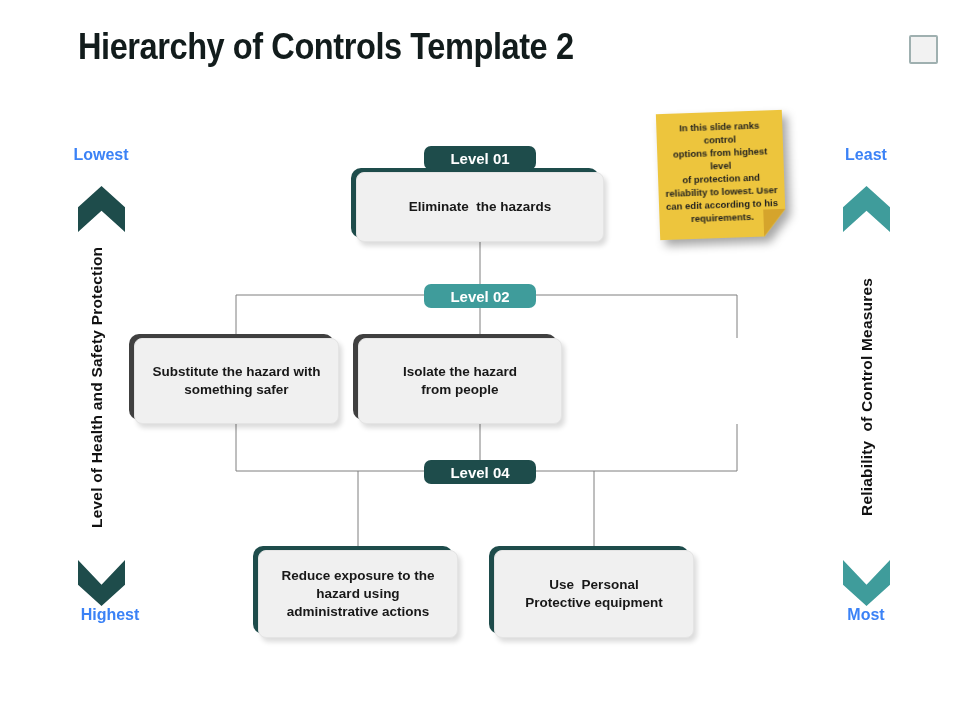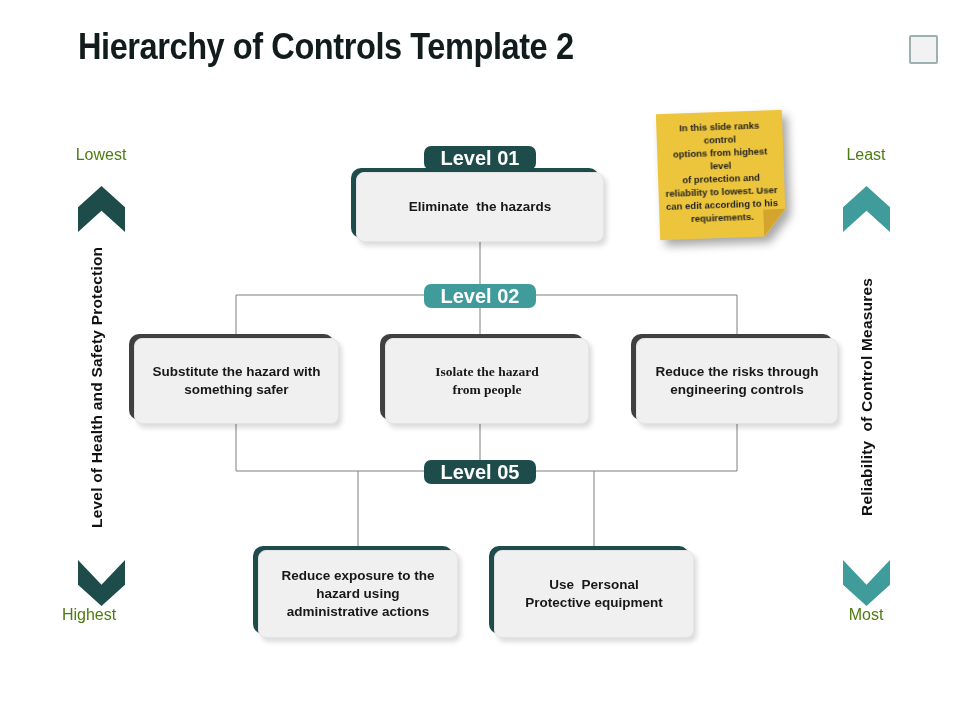--- a/index.html
+++ b/index.html
@@ -23,21 +23,21 @@
     position:absolute; left:909px; top:35px; width:29px; height:29px;
     background:#f2f2f2; border:2px solid #9fb0b0; border-radius:2px;
   }
 
   
   svg.connectors { position:absolute; left:0; top:0; z-index:1; }
 
   
   .badge {
     position:absolute; width:112px; height:24px; z-index:3;
-    border-radius:7px; color:#ffffff; font-weight:700; font-size:20px;
+    border-radius:7px; color:#ffffff; font-weight:700; font-size:15px;
     display:flex; align-items:center; justify-content:center;
   }
   .badge.dark { background:#1e4c4b; }
   .badge.teal { background:#3f9c9b;text-align:right; }
   .badge-1 { left:424px; top:146px; }
   .badge-2 { left:424px; top:284px; }
   .badge-3 { left:424px; top:460px; }
 
   
   .hbox { position:absolute; border-radius:10px; z-index:2; }
@@ -46,29 +46,29 @@
   .hbox-inner {
     position:absolute; left:5px; top:4px; width:100%; height:100%;
     background:#f0f0f0; border:1px solid #e4e4e4; border-radius:8px;
     box-shadow:3px 4px 5px rgba(0,0,0,0.14);
     display:flex; align-items:center; justify-content:center;
     text-align:center; font-weight:700; font-size:13.5px; color:#181818;
     line-height:1.32; white-space:pre-wrap; padding:0 10px;
   }
   .hbox-l1 { left:351px; top:168px; width:248px; height:70px; }
   .hbox-a  { left:129px; top:334px; width:205px; height:86px; }
-  .hbox-b  { left:380px; top:334px; width:204px; height:86px;font-family:Liberation Serif, serif; }
+  .hbox-b  { left:353px; top:334px; width:204px; height:86px; }
   .hbox-c  { left:631px; top:334px; width:202px; height:86px; }
   .hbox-d  { left:253px; top:546px; width:200px; height:88px; }
   .hbox-e  { left:489px; top:546px; width:200px; height:88px; }
 
   
   .axis-word {
     position:absolute; width:90px; text-align:center;
-    font-weight:400; font-size:16px; color:#4d7c0f;
+    font-weight:700; font-size:16px; color:#3b82f6;
   }
   .chevron { position:absolute; width:47px; height:46px; }
   .chevron.up   { clip-path:polygon(0 100%, 0 46%, 50% 0, 100% 46%, 100% 100%, 50% 54%); }
   .chevron.down { clip-path:polygon(0 0, 50% 54%, 100% 0, 100% 54%, 50% 100%, 0 54%); }
   .chevron.dark { background:#1e4c4b; }
   .chevron.teal { background:#3f9c9b; }
   .v-label {
     position:absolute; writing-mode:vertical-rl; transform:rotate(180deg);
     font-weight:700; font-size:15.5px; color:#111111;
     text-align:center; white-space:pre; letter-spacing:0.2px;
@@ -124,47 +124,43 @@
     <line x1="236" y1="471" x2="737" y2="471" stroke="#7f7f7f" stroke-width="1"></line>
 
     <line x1="358" y1="471" x2="358" y2="550" stroke="#7f7f7f" stroke-width="1"></line>
     <line x1="594" y1="471" x2="594" y2="550" stroke="#7f7f7f" stroke-width="1"></line>
   </svg>
 
   <div class="axis-word" style="left:56px; top:146px;">Lowest</div>
   <div class="chevron up dark" style="left:78px; top:186px;"></div>
   <div class="v-label" style="left:88px; top:252px; height:276px;">Level of Health and Safety Protection</div>
   <div class="chevron down dark" style="left:78px; top:560px;"></div>
-  <div class="axis-word" style="left:44px; top:606px;">Highest</div>
+  <div class="axis-word" style="left:65px; top:606px;">Highest</div>
 
   <div class="axis-word" style="left:821px; top:146px;">Least</div>
   <div class="chevron up teal" style="left:843px; top:186px;"></div>
   <div class="v-label" style="left:858px; top:266px; height:262px;">Reliability  of Control Measures</div>
   <div class="chevron down teal" style="left:843px; top:560px;"></div>
   <div class="axis-word" style="left:821px; top:606px;">Most</div>
 
   <div class="badge dark badge-1">Level 01</div>
   <div class="badge teal badge-2">Level 02</div>
-  <div class="badge dark badge-3">Level 05</div>
+  <div class="badge dark badge-3">Level 04</div>
 
   <div class="hbox dark hbox-l1">
     <div class="hbox-inner">Eliminate  the hazards</div>
   </div>
 
   <div class="hbox teal hbox-a">
     <div class="hbox-inner">Substitute the hazard with
 something safer</div>
   </div>
   <div class="hbox teal hbox-b">
     <div class="hbox-inner">Isolate the hazard
 from people</div>
-  </div>
-  <div class="hbox teal hbox-c">
-    <div class="hbox-inner">Reduce the risks through
-engineering controls</div>
   </div>
 
   <div class="hbox dark hbox-e">
     <div class="hbox-inner">Use  Personal
 Protective equipment</div>
   </div>
   <div class="hbox dark hbox-d">
     <div class="hbox-inner">Reduce exposure to the
 hazard using
 administrative actions</div>

